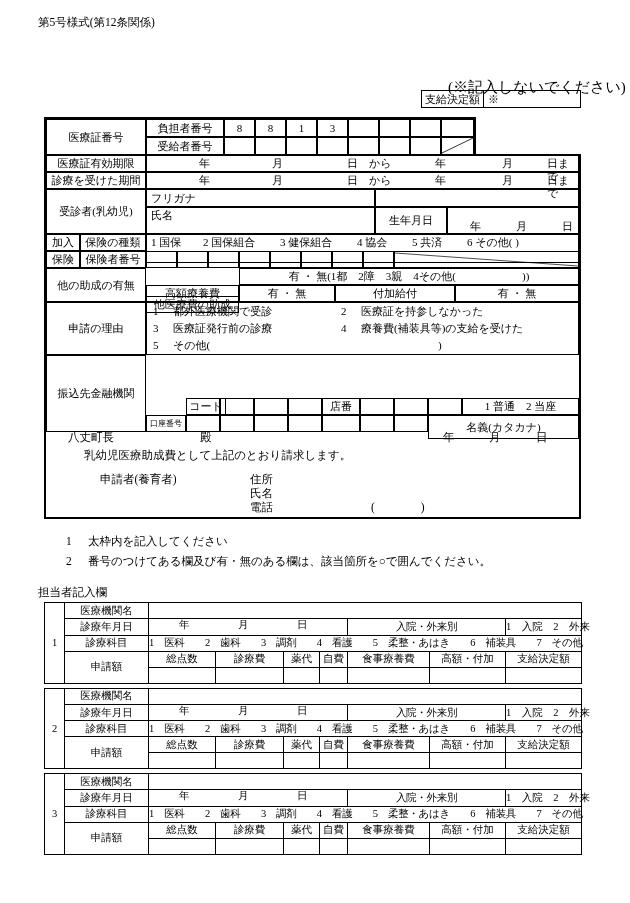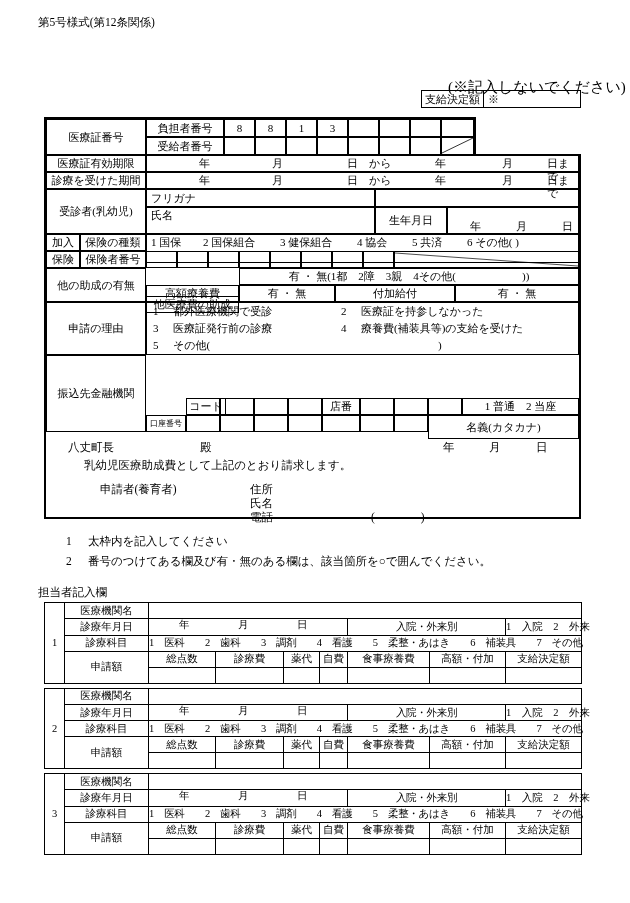--- a/index.html
+++ b/index.html
@@ -321,21 +321,21 @@
     <div class="cell cc" style="left:102px; top:298px; width:40px; height:17px; font-size:8px;">口座番号</div>
     <div class="cell cc" style="left:142px; top:298px; width:34px; height:17px;"></div>
     <div class="cell cc" style="left:176px; top:298px; width:34px; height:17px;"></div>
     <div class="cell cc" style="left:210px; top:298px; width:34px; height:17px;"></div>
     <div class="cell cc" style="left:244px; top:298px; width:34px; height:17px;"></div>
     <div class="cell cc" style="left:278px; top:298px; width:38px; height:17px;"></div>
     <div class="cell cc" style="left:316px; top:298px; width:34px; height:17px;"></div>
     <div class="cell cc" style="left:350px; top:298px; width:34px; height:17px;"></div>
     <div class="cell cc" style="left:384px; top:298px; width:151px; height:24px;">名義(カタカナ)</div>
 
-    <div style="position:absolute; left:2px; top:315px; width:533px; height:85px;">
+    <div style="position:absolute; left:2px; top:305px; width:533px; height:85px;">
       <div style="position:relative; width:100%; height:100%;">
         <span class="abs" style="left:22px;  top:8px;  font-size:11.5px;">八丈町長</span>
         <span class="abs" style="left:154px; top:8px;  font-size:11.5px;">殿</span>
         <span class="abs" style="left:397px; top:8px;  font-size:11.5px;">年</span>
         <span class="abs" style="left:443px; top:8px;  font-size:11.5px;">月</span>
         <span class="abs" style="left:490px; top:8px;  font-size:11.5px;">日</span>
 
         <span class="abs" style="left:38px;  top:26px; font-size:11.5px; white-space:nowrap;">乳幼児医療助成費として上記のとおり請求します。</span>
 
         <span class="abs" style="left:54px;  top:50px; font-size:11.5px;">申請者(養育者)</span>

